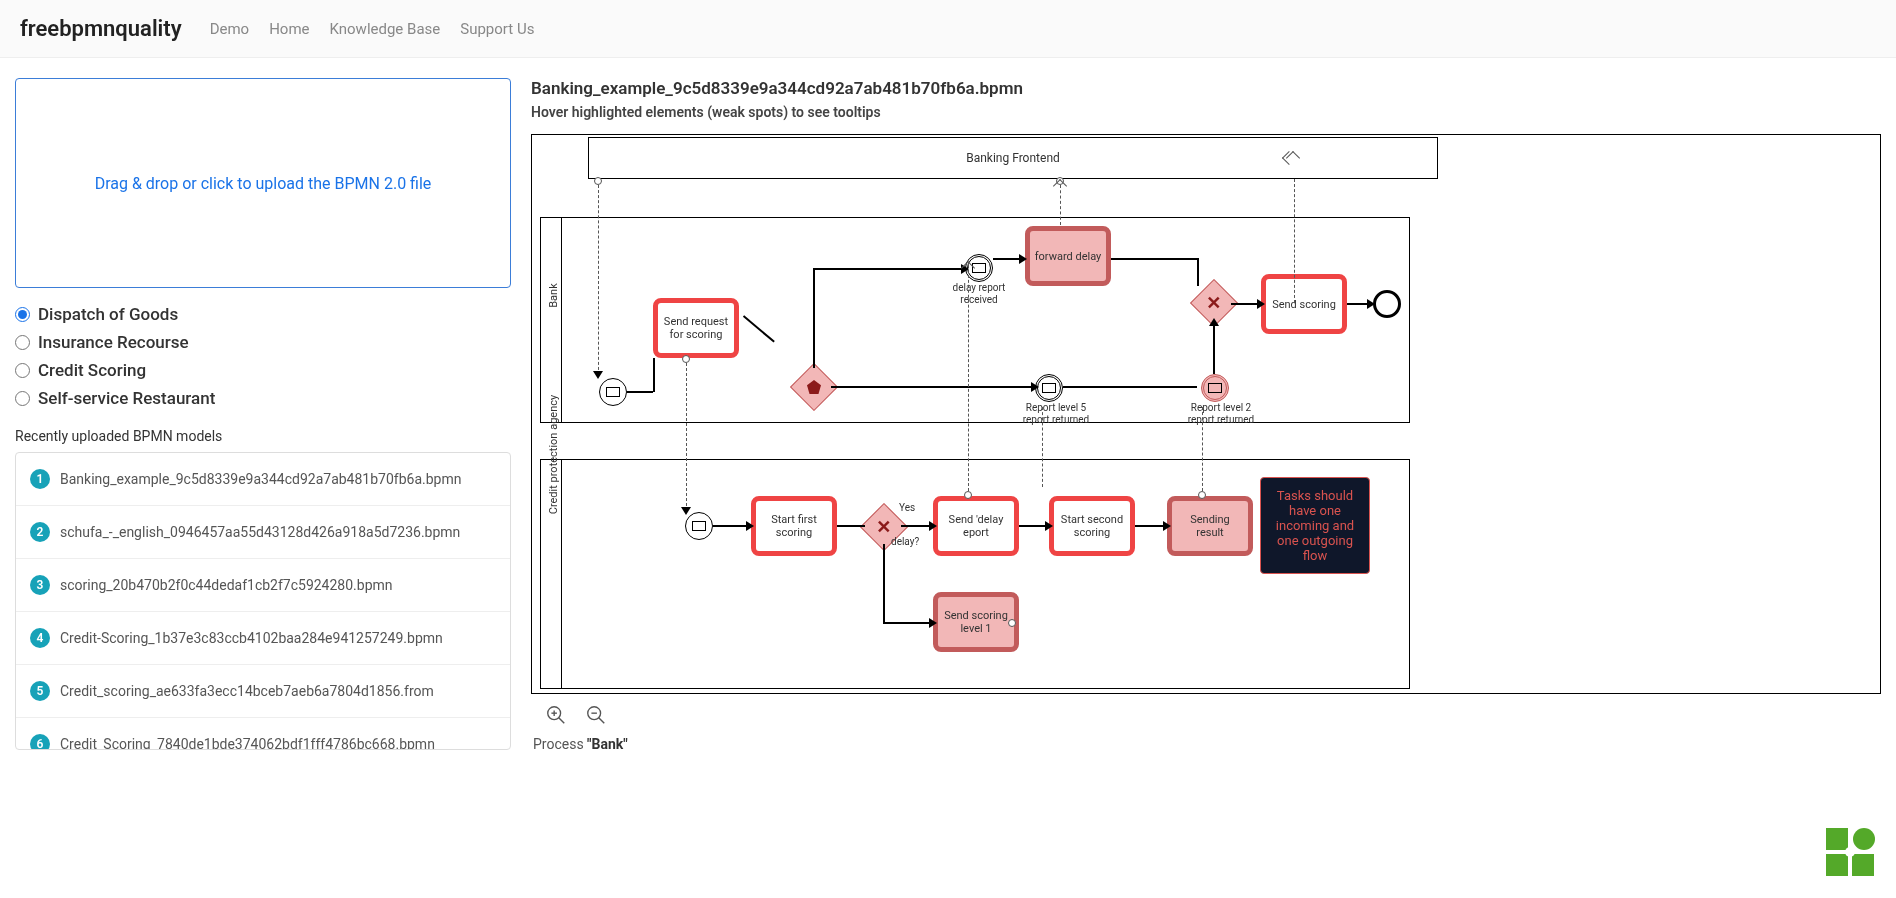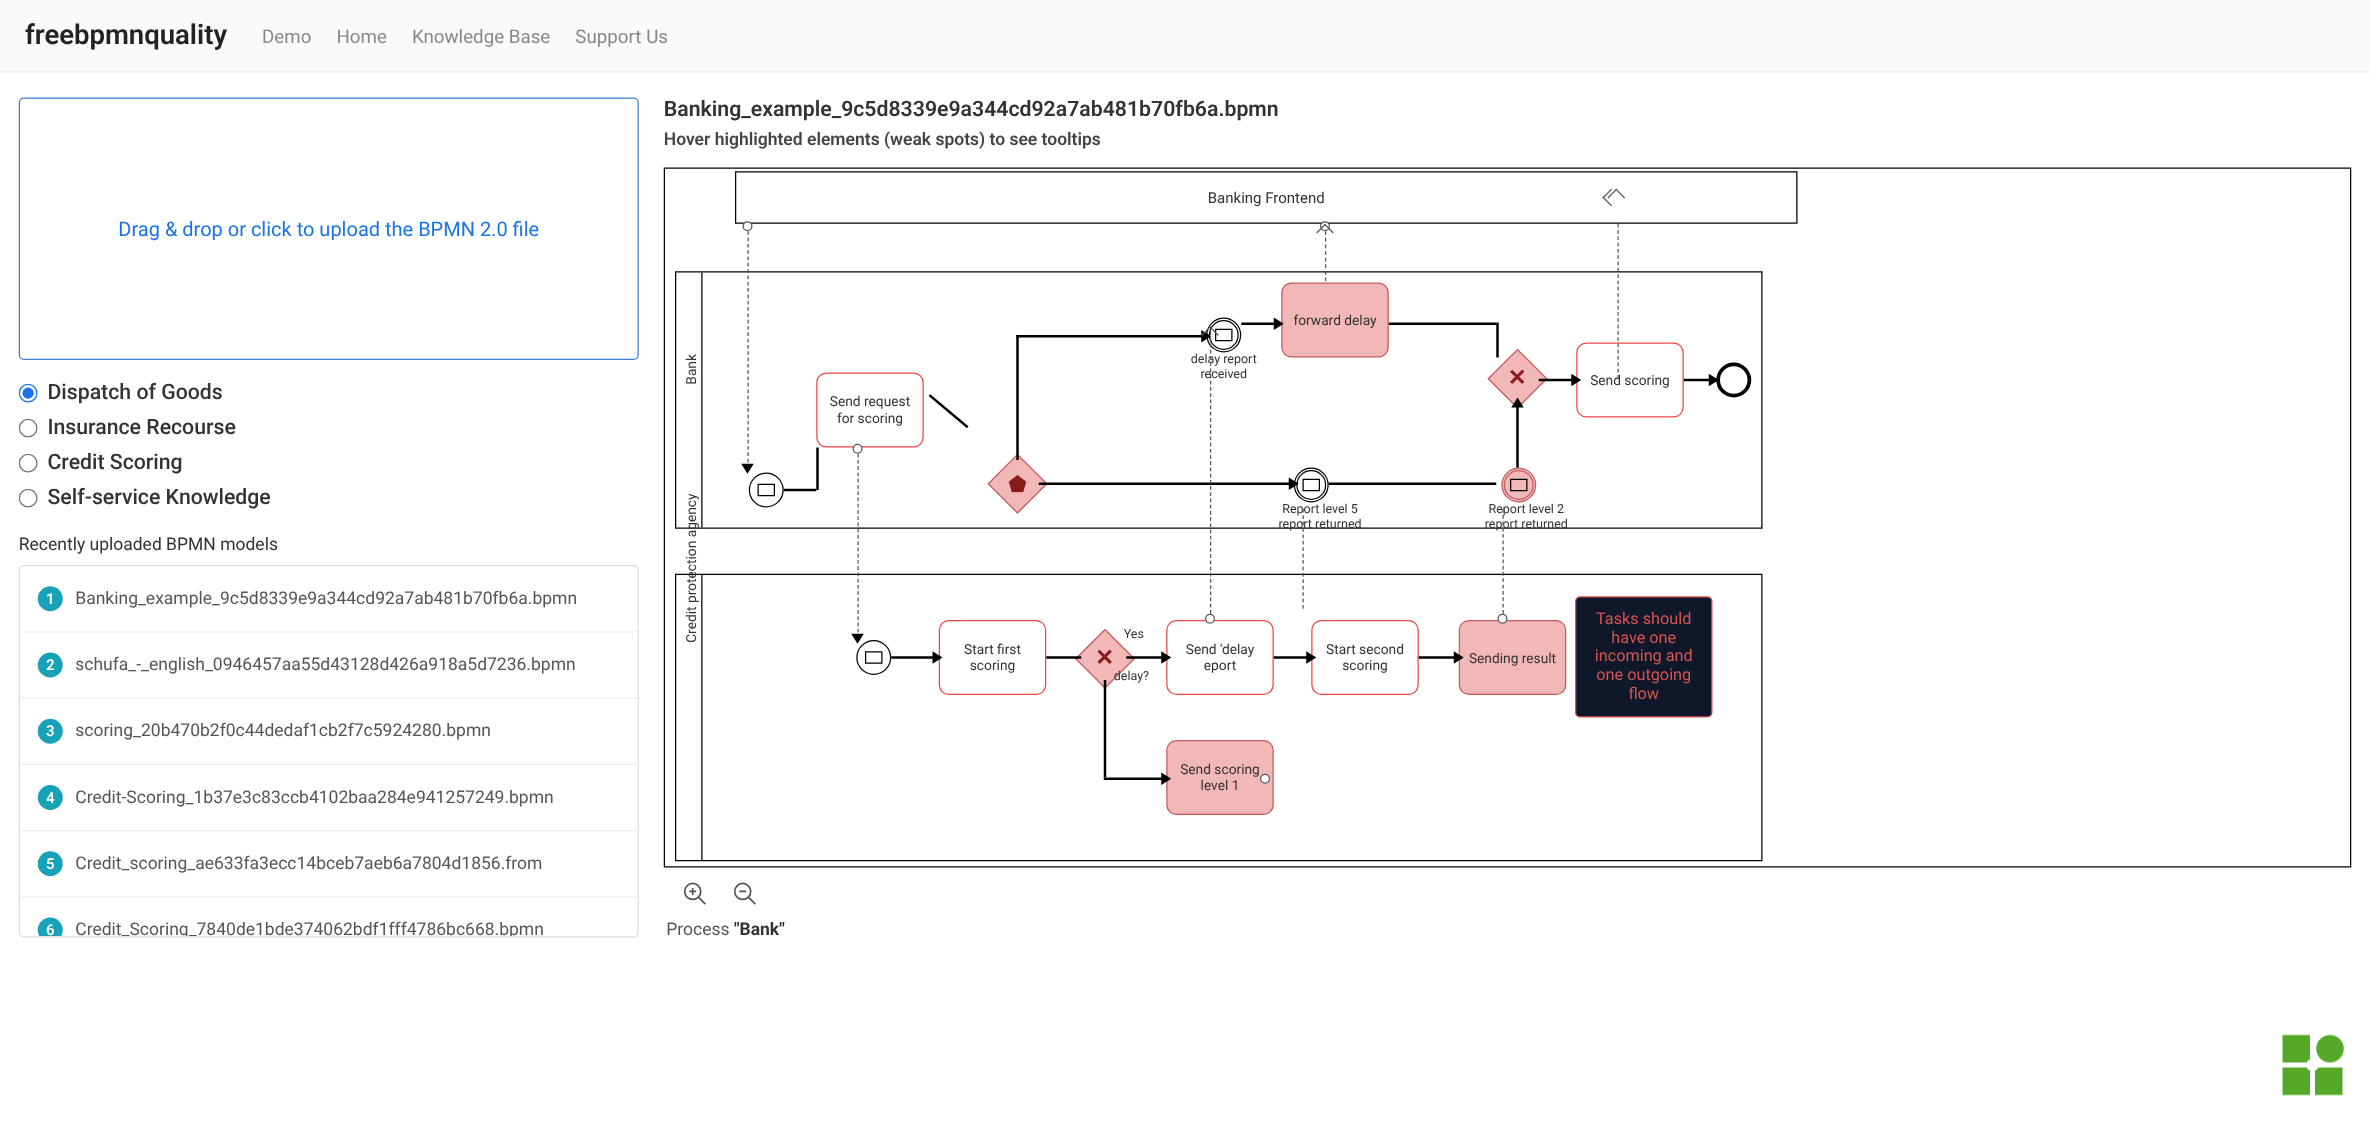--- a/index.html
+++ b/index.html
@@ -173,21 +173,21 @@
       left: 20px;
       top: 0;
       bottom: 0;
       width: 1px;
       background: #000;
     }
     .task {
       position: absolute;
       width: 86px;
       height: 60px;
-      border: 1px solid #ef4444;
+      border: 5px solid #ef4444;
       border-radius: 8px;
       background: #fff;
       display: flex;
       align-items: center;
       justify-content: center;
       text-align: center;
       font-size: 11px;
       padding: 4px;
     }
     .task.highlighted {
@@ -391,21 +391,21 @@
       <div class="radio-row">
         <input type="radio" name="sample" style="">
         <label>Insurance Recourse</label>
       </div>
       <div class="radio-row">
         <input type="radio" name="sample" style="">
         <label>Credit Scoring</label>
       </div>
       <div class="radio-row">
         <input type="radio" name="sample" style="">
-        <label>Self-service Knowledge</label>
+        <label>Self-service Restaurant</label>
       </div>
     </div>
 
     <div class="recent-heading">Recently uploaded BPMN models</div>
     <div class="recent-list">
       <div class="recent-item">
         <span class="badge-num">1</span>
         <span class="recent-item-text">Banking_example_9c5d8339e9a344cd92a7ab481b70fb6a.bpmn</span>
       </div>
       <div class="recent-item">

